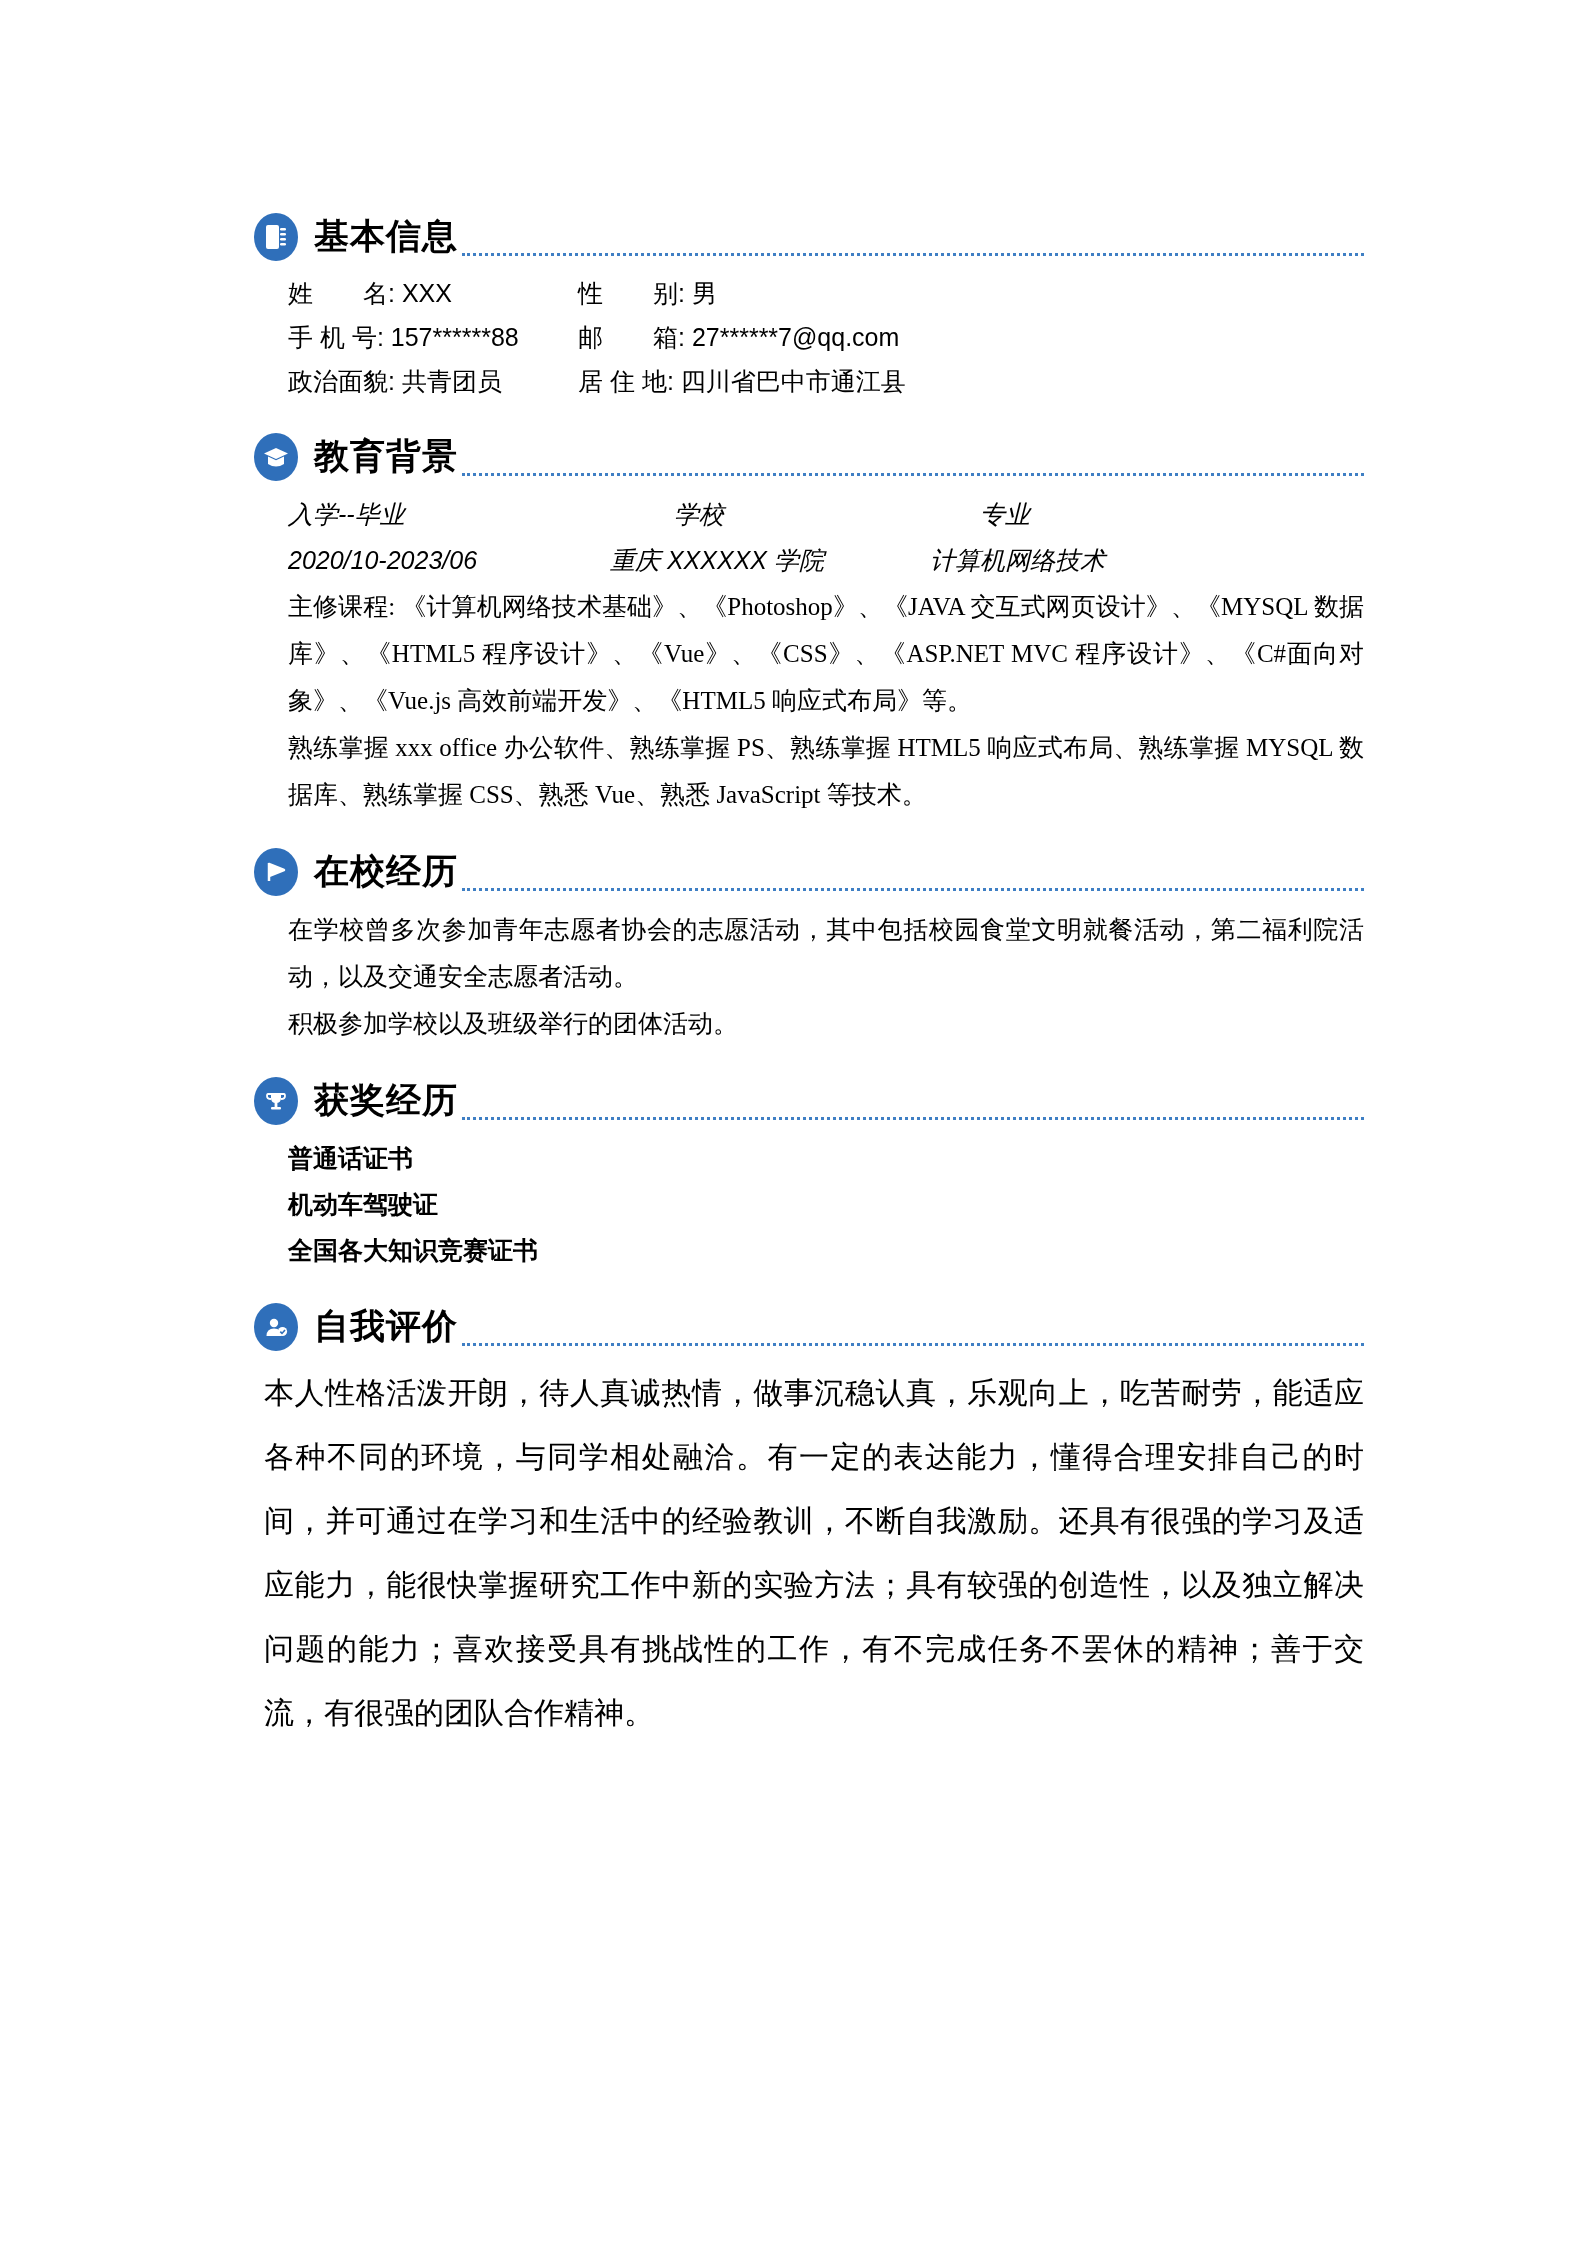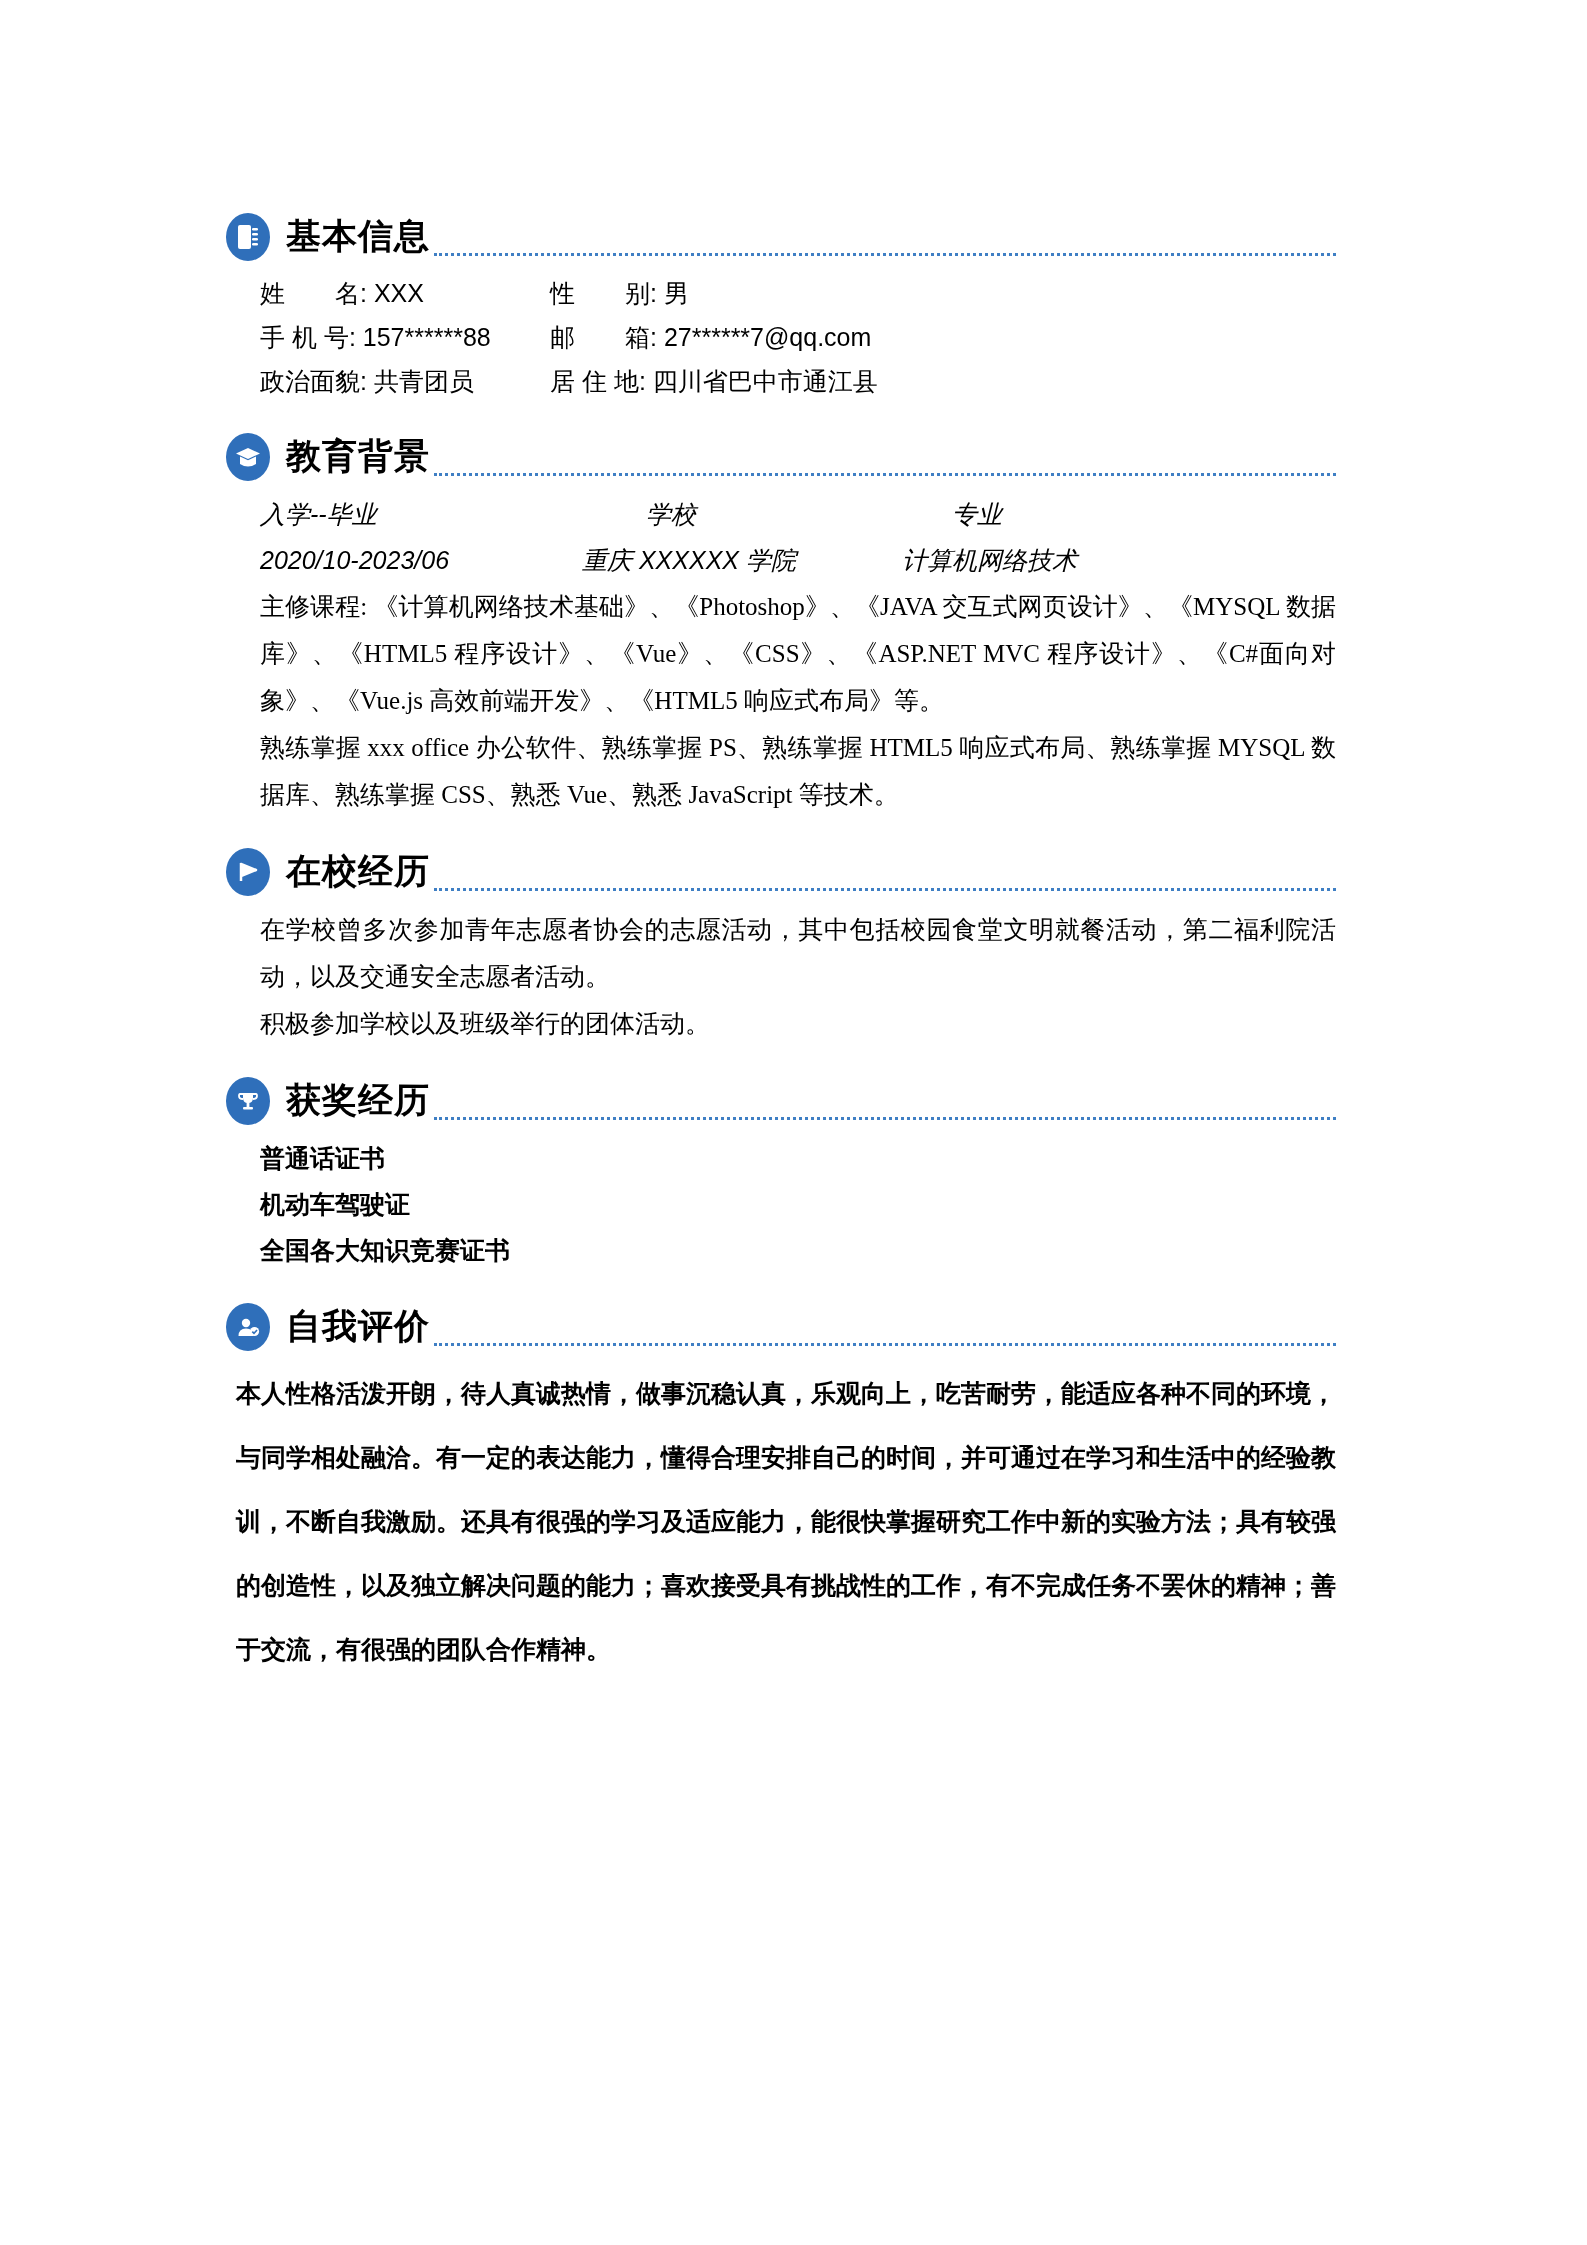--- a/index.html
+++ b/index.html
@@ -17,21 +17,21 @@
   .page {
     position: relative;
     width: 1587px;
     height: 2245px;
     background: #ffffff;
     overflow: hidden;
   }
 
   .content {
     position: absolute;
-    left: 226px;
+    left: 254px;
     top: 183px;
     width: 1110px;
   }
 
   
   .section {
     margin-bottom: 0;
   }
 
   .sec-head {
@@ -93,25 +93,24 @@
   .col-left { width: 290px; }
 
   .para {
     font-size: 25px;
     line-height: 47px;
     text-align: justify;
     font-family: Liberation Serif, serif;
   }
 
   .para-wide {
-    font-size: 25px;
+    font-size: 30px;
     line-height: 64px;
     text-align: justify;
     padding-left: 10px;
-    font-weight: bold;
   }
 
   .edu-head, .edu-row {
     display: flex;
     font-size: 25px;
     line-height: 46px;
     white-space: nowrap;
     font-style: italic;
   }
 

